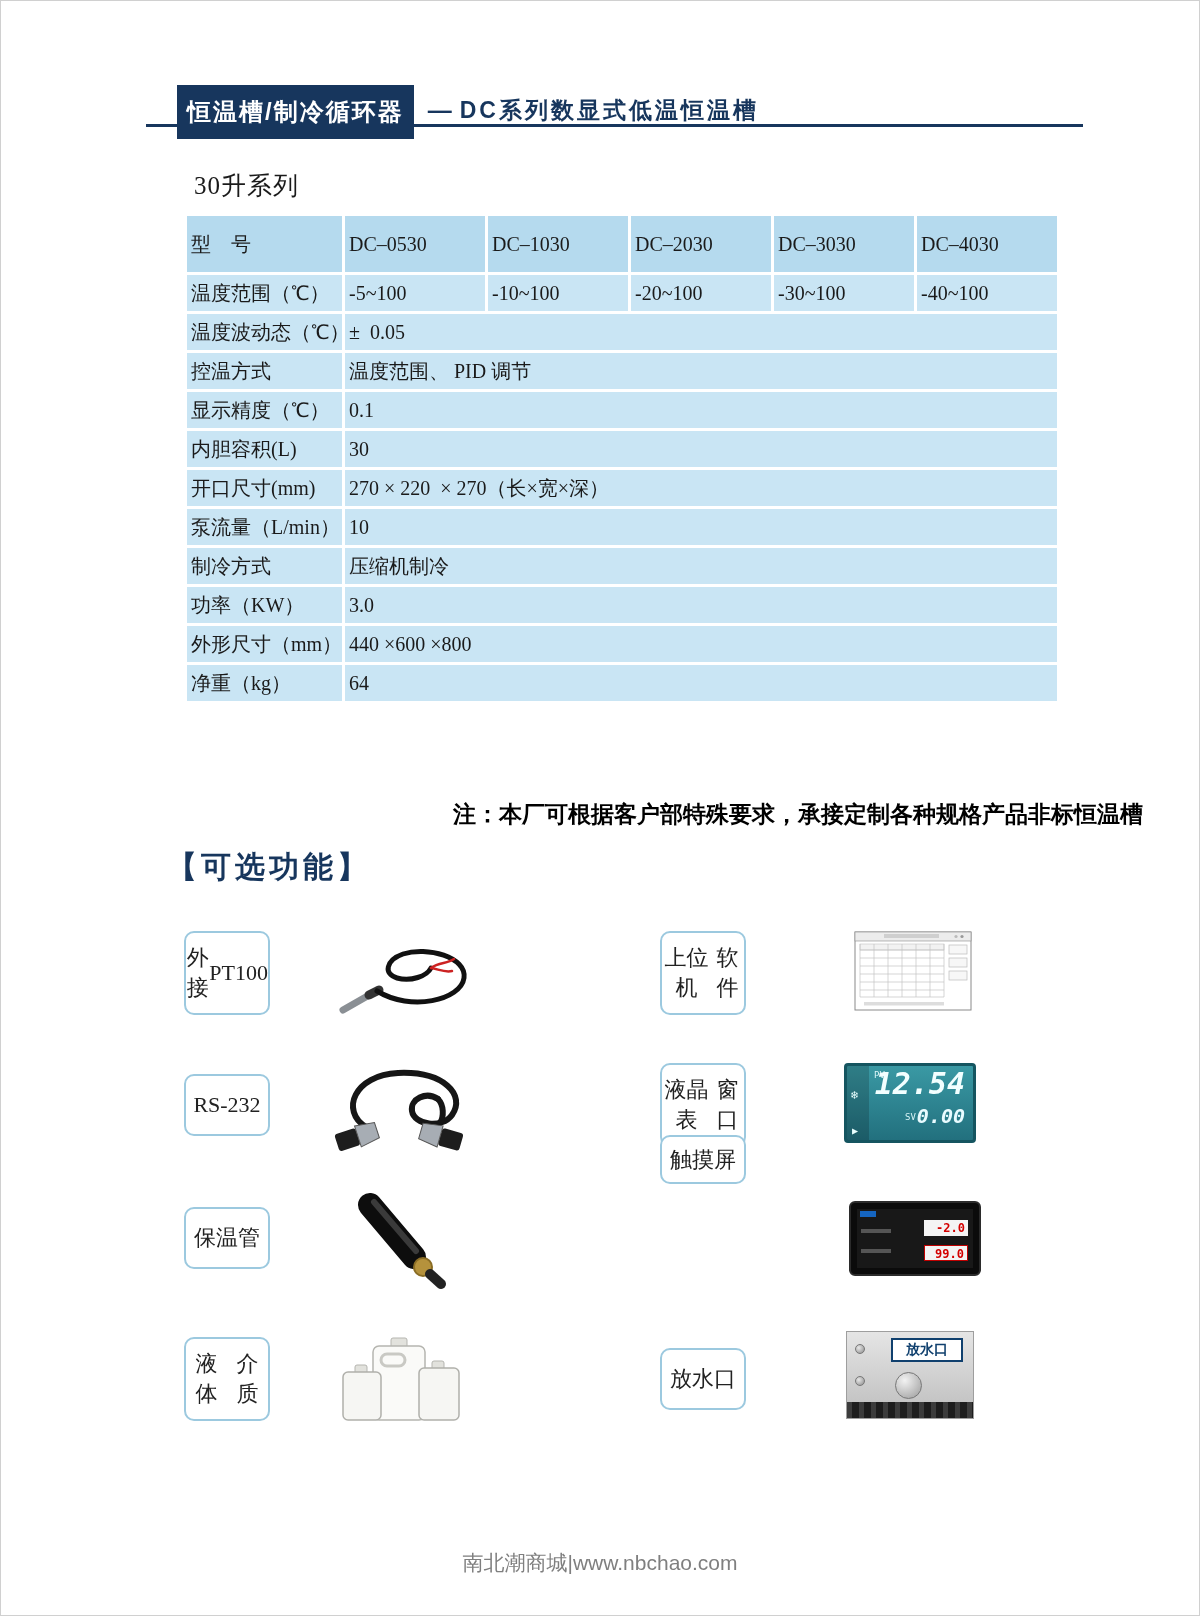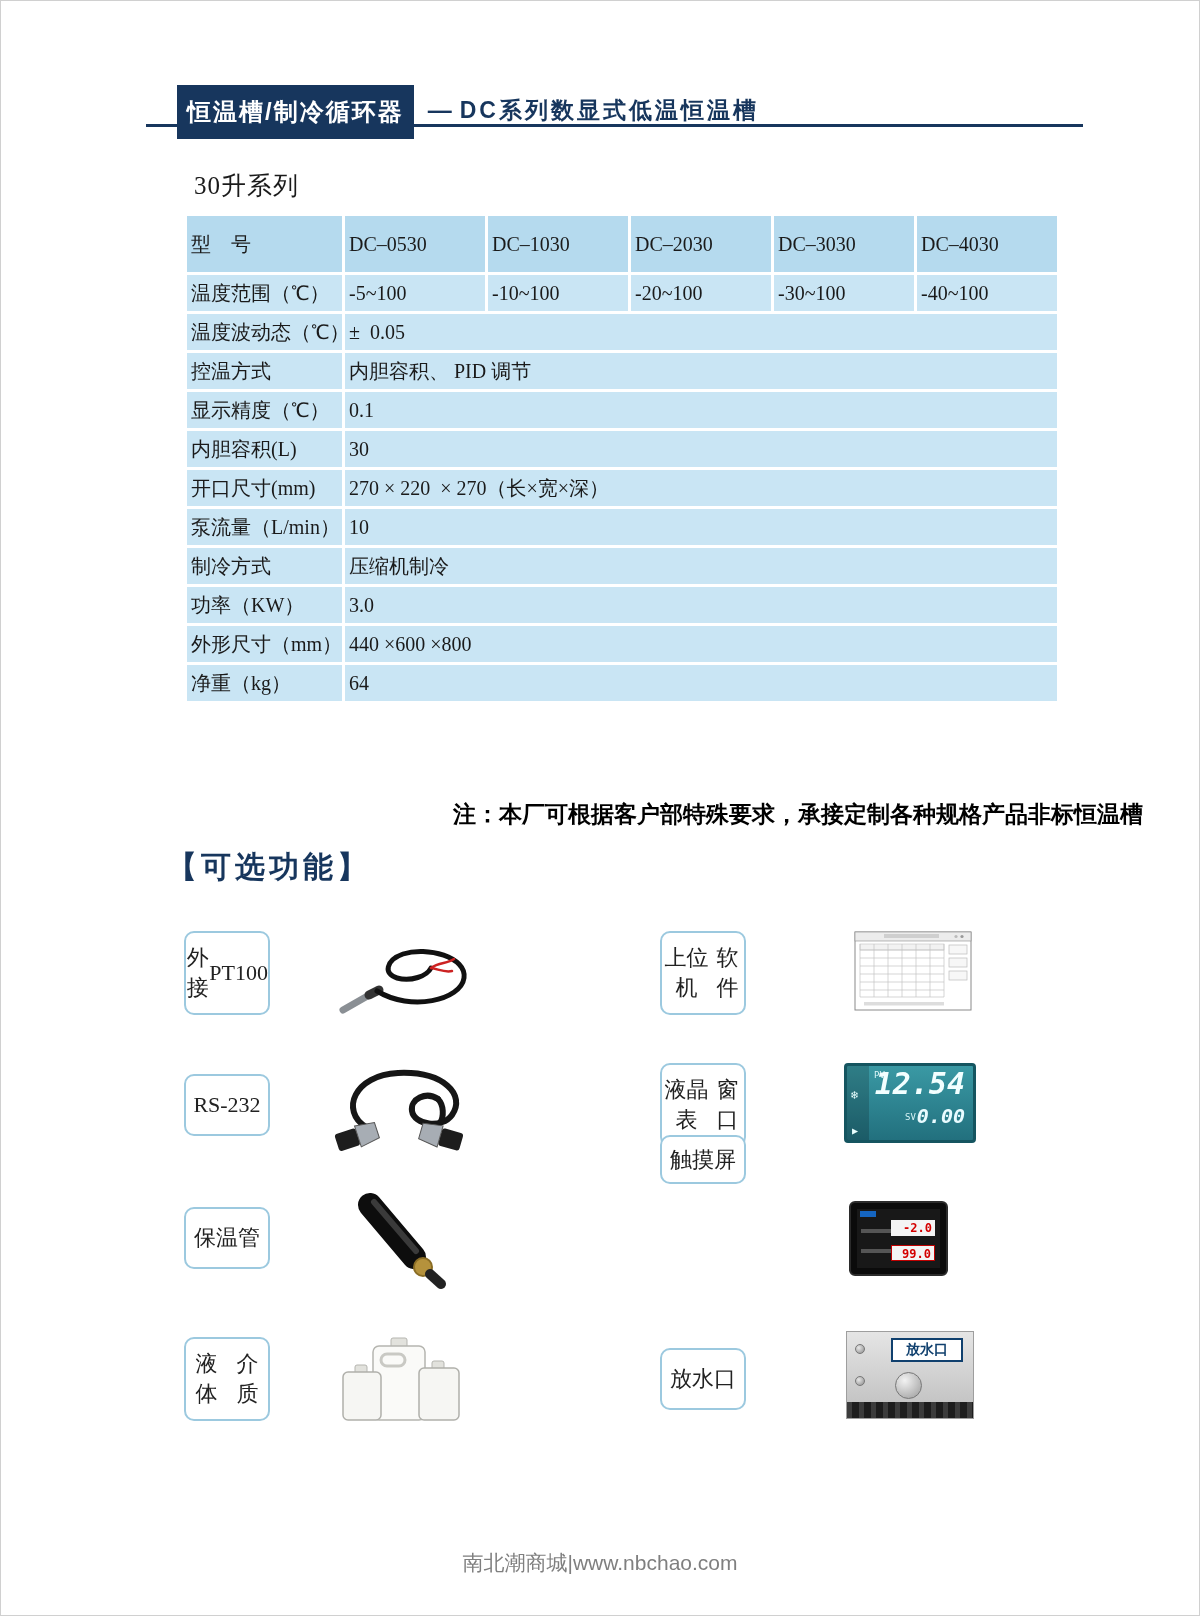--- a/index.html
+++ b/index.html
@@ -108,21 +108,21 @@
       <td>-20~100</td>
       <td>-30~100</td>
       <td>-40~100</td>
     </tr>
     <tr>
       <td>温度波动态（℃）</td>
       <td colspan="5">±  0.05</td>
     </tr>
     <tr>
       <td>控温方式</td>
-      <td colspan="5">内胆容积、 PID 调节</td>
+      <td colspan="5">温度范围、 PID 调节</td>
     </tr>
     <tr>
       <td>显示精度（℃）</td>
       <td colspan="5">0.1</td>
     </tr>
     <tr>
       <td>内胆容积(L)</td>
       <td colspan="5">30</td>
     </tr>
     <tr>
@@ -242,21 +242,21 @@
     <line x1="24" y1="14" x2="68" y2="66" stroke="#0d0d0d" stroke-width="24" stroke-linecap="round"></line>
     <line x1="28" y1="11" x2="70" y2="60" stroke="#3a3a3a" stroke-width="6" stroke-linecap="round"></line>
     <circle cx="77" cy="76" r="9" fill="#b5923c" stroke="#8a6d25" stroke-width="2"></circle>
     <line x1="84" y1="83" x2="95" y2="93" stroke="#222" stroke-width="10" stroke-linecap="round"></line>
   </svg>
 
   <div class="feature-label" style="left:659px;top:1134px;height:49px;">
     <span>触摸屏</span>
     <span></span>
   </div>
-  <div class="touch" style="left:848px;top:1200px;width:99px;height:75px;">
+  <div class="touch" style="left:848px;top:1200px;width:132px;height:75px;">
     <div class="touch-screen">
       <div class="touch-logo"></div>
       <div class="touch-bar" style="top:20px;"></div>
       <div class="touch-bar" style="top:40px;"></div>
       <div class="touch-val" style="top:11px;">-2.0</div>
       <div class="touch-val b" style="top:36px;">99.0</div>
     </div>
   </div>
 
   <div class="feature-label" style="left:183px;top:1336px;height:84px;">

